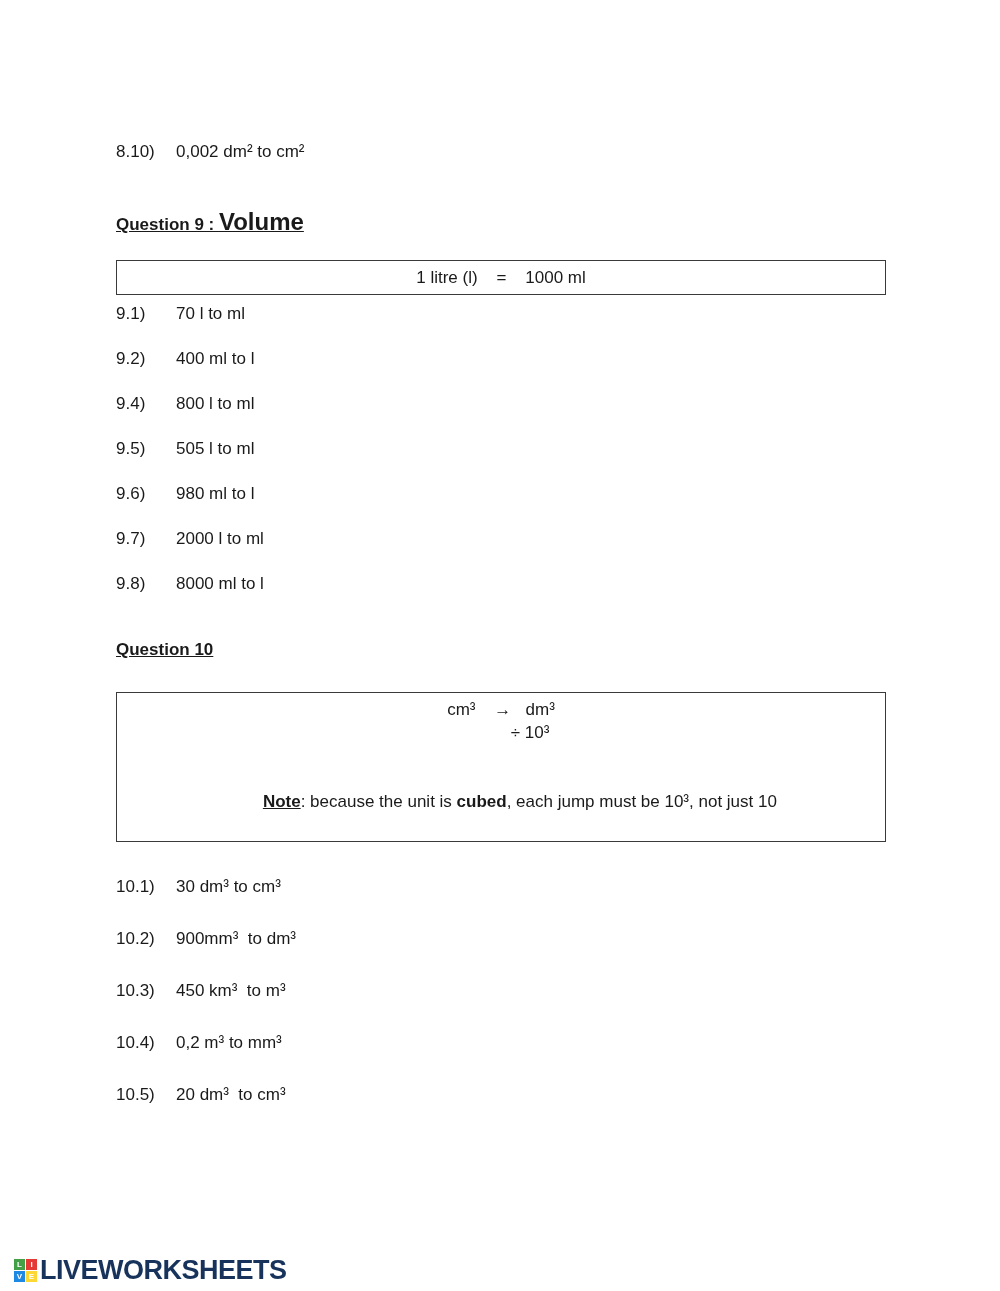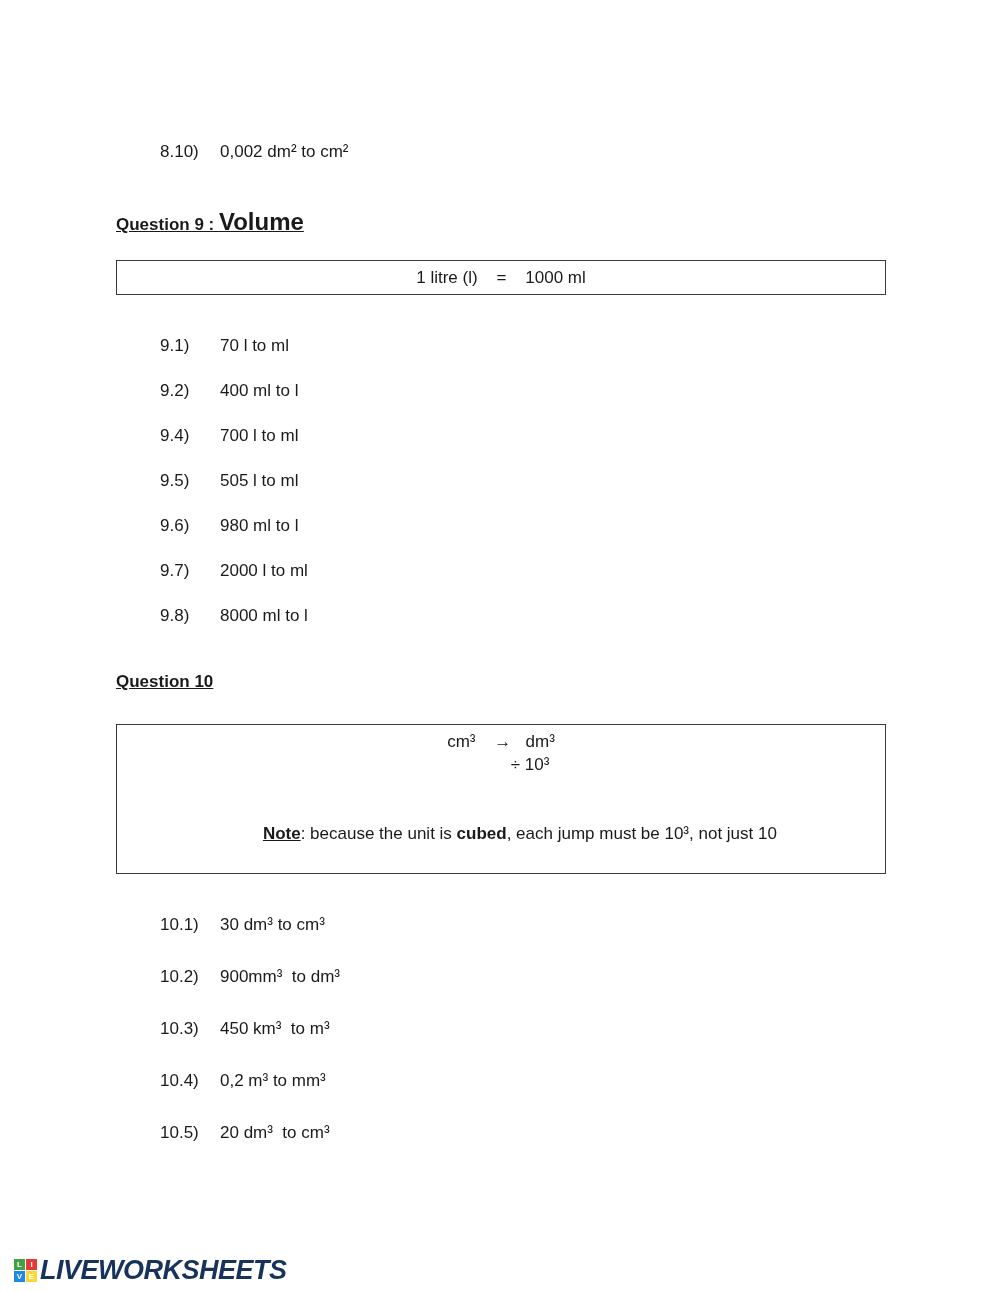--- a/index.html
+++ b/index.html
@@ -13,36 +13,36 @@
     font-size: 17px;
     color: #1a1a1a;
     overflow: hidden;
   }
   .content { padding: 0 114px 0 116px; }
   .pre { white-space: pre-wrap; text-align: center; }
 
   .first-item { margin-top: 141px; }
 
   .item { display: flex; line-height: 21px; margin-bottom: 24px; }
-  .item .num { width: 60px; flex: 0 0 60px; margin-left: 44px; }
+  .item .num { width: 60px; flex: 0 0 60px; }
   .item .txt { white-space: pre-wrap; }
 
   .q-heading {
     font-weight: bold;
     text-decoration: underline;
     margin-top: 46px;
     margin-bottom: 24px;
   }
   .q-heading .title { font-size: 24px; }
 
   .rule-box {
     border: 1px solid #3a3a3a;
     padding: 5px 8px;
     line-height: 23px;
-    margin-bottom: 40px;
+    margin-bottom: 8px;
   }
   .rule-box .indent1 { padding-left: 36px; }
   .rule-box .indent2 { padding-left: 58px; }
   .rule-box .blank { height: 23px; }
   .note-label { font-weight: bold; text-decoration: underline; }
   .note-bold { font-weight: bold; }
 
   .items-block { margin-top: 0; }
   .items-block-10 .item { line-height: 22px; margin-bottom: 30px; align-items: center; }
 
@@ -100,21 +100,21 @@
       <div class="item">
         <span class="num">9.1)</span>
         <span class="txt">70 l to ml</span>
       </div>
       <div class="item">
         <span class="num">9.2)</span>
         <span class="txt">400 ml to l</span>
       </div>
       <div class="item">
         <span class="num">9.4)</span>
-        <span class="txt">700 l to ml</span>
+        <span class="txt">800 l to ml</span>
       </div>
       <div class="item">
         <span class="num">9.5)</span>
         <span class="txt">505 l to ml</span>
       </div>
       <div class="item">
         <span class="num">9.6)</span>
         <span class="txt">980 ml to l</span>
       </div>
       <div class="item">
@@ -165,15 +165,15 @@
 
   </div>
 
   <div class="footer">
     <div class="logo-grid">
       <span class="logo-cell" style="background-color: rgb(67, 160, 71);">L</span>
       <span class="logo-cell" style="background-color: rgb(229, 57, 53);">I</span>
       <span class="logo-cell" style="background-color: rgb(30, 136, 229);">V</span>
       <span class="logo-cell" style="background-color: rgb(253, 216, 53);">E</span>
     </div>
-    <span class="brand" style="color: rgb(23, 51, 92); font-style: italic;">LIVEWORKSHEETS</span>
+    <span class="brand" style="color: rgb(23, 51, 92);">LIVEWORKSHEETS</span>
   </div>
 </div>
 
 </body></html>

